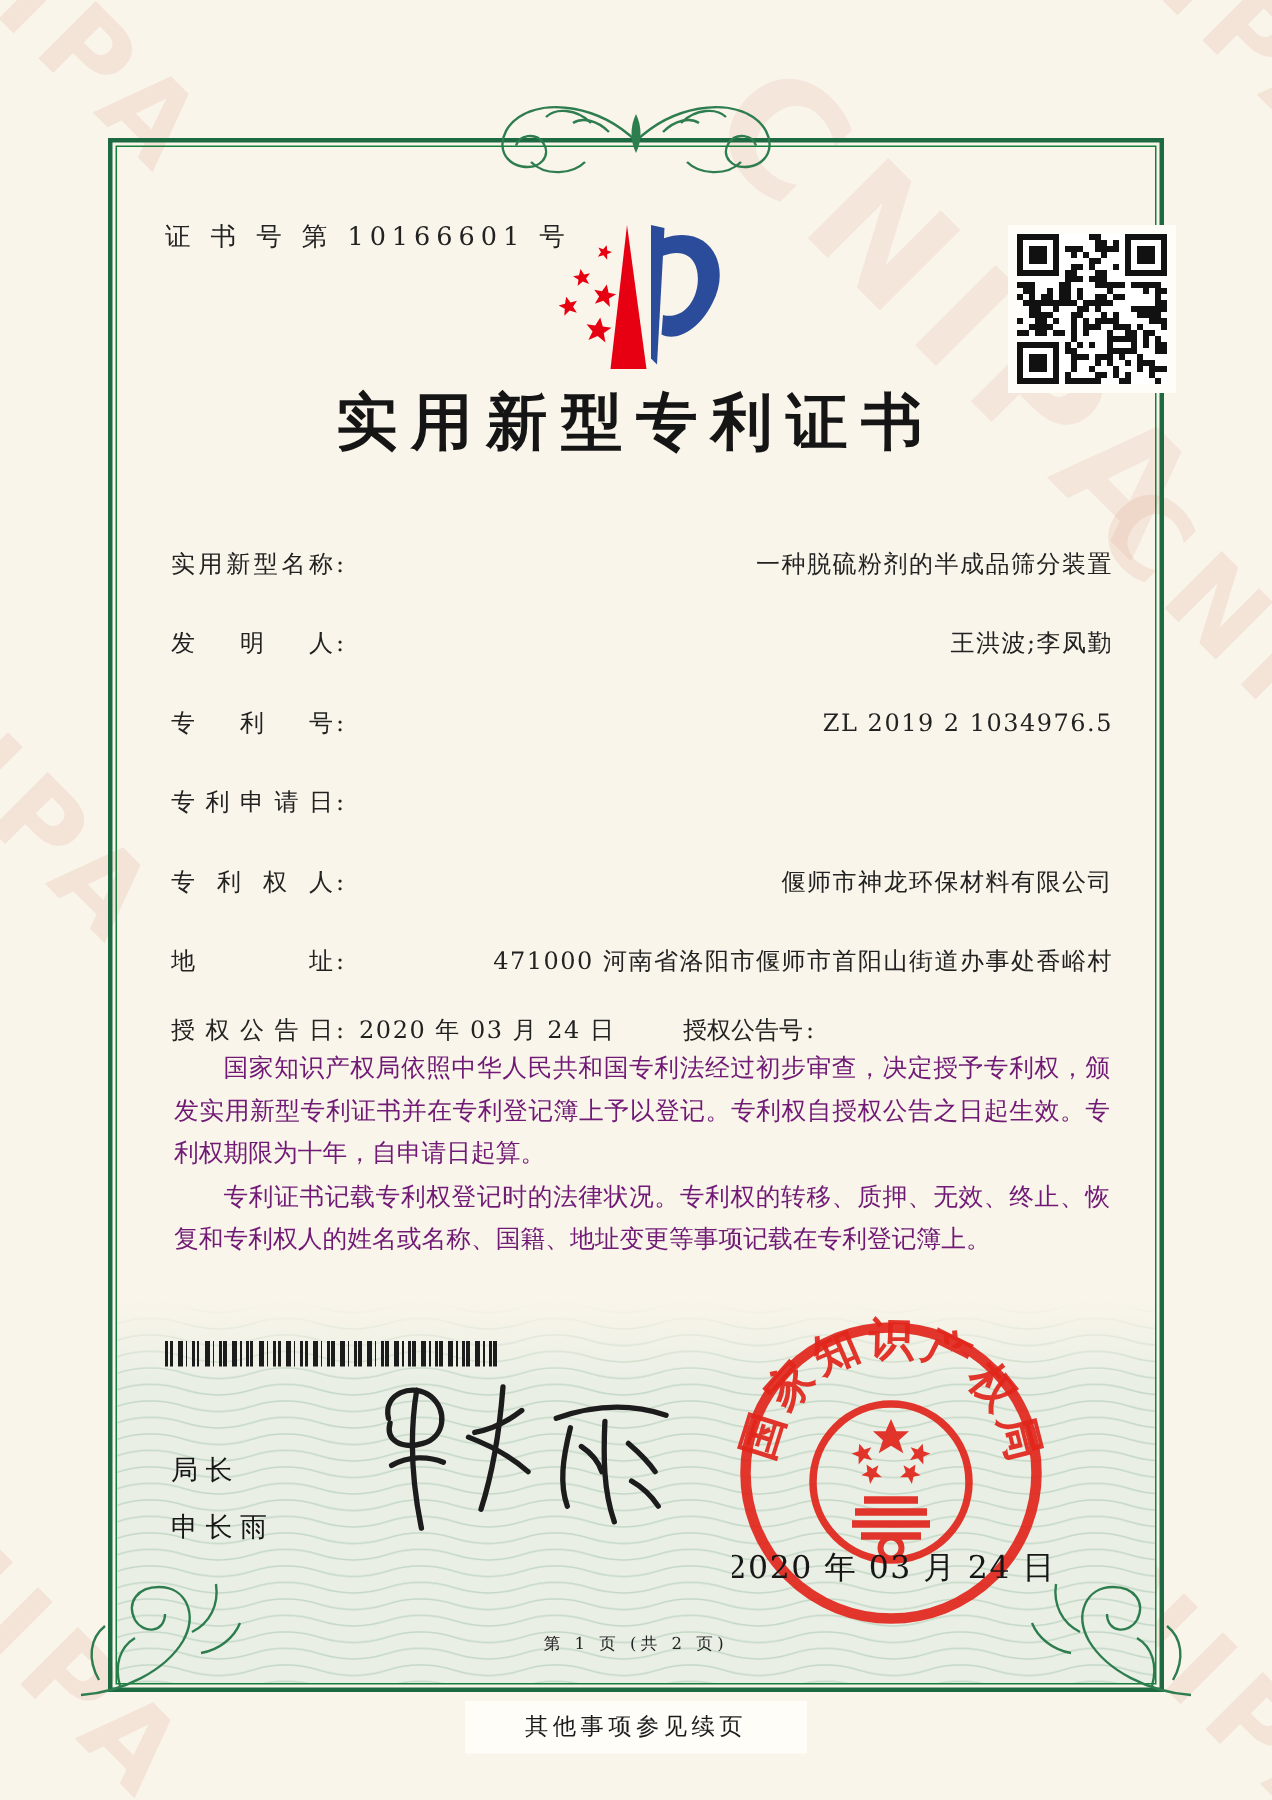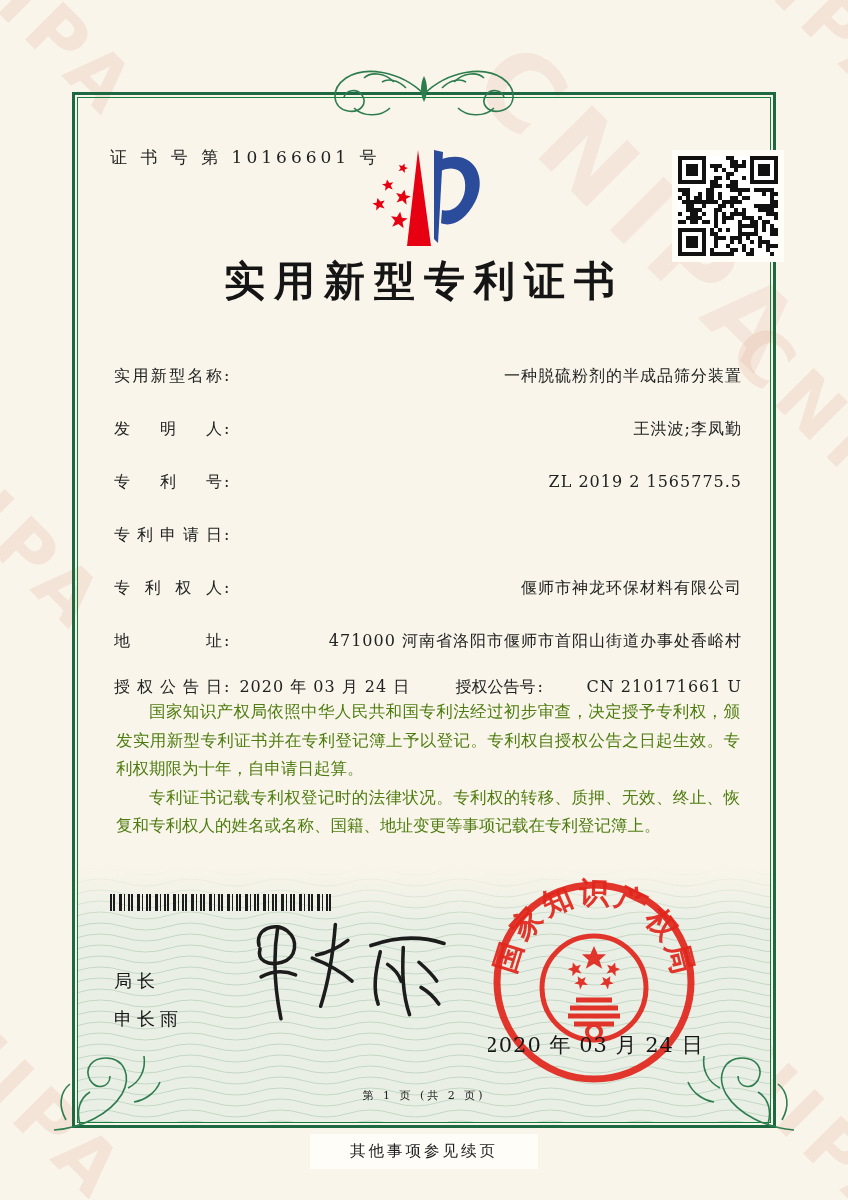--- a/index.html
+++ b/index.html
@@ -30,21 +30,21 @@
   .fields{position:absolute;left:36px;right:28px;top:252px;font-size:16px;color:#222;margin-top:12px;}
   .row{display:flex;height:53px;align-items:flex-start;line-height:27px;}
   .row .label{flex:none;width:108px;text-align:justify;text-align-last:justify;}
   .row .colon{flex:none;margin:0 10px 0 2px;}
   .row .value{flex:1;letter-spacing:1px;text-align:right;}
   .row.grant{margin-top:-7px;}
   .row.grant .value-date{flex:none;width:212px;letter-spacing:1px;}
   .row.grant .label2{flex:none;margin-left:4px;}
 
   .paras{position:absolute;left:38px;right:30px;top:600px;font-size:16.5px;line-height:28.5px;
-         text-align:justify;color:#4d7c0f;}
+         text-align:justify;color:#701a75;}
   .paras p{margin:0;text-indent:2em;}
 
   
   .band{position:absolute;left:0;right:0;bottom:0;height:256px;background:#e9efe5;overflow:hidden;}
   .band .wavesvg{position:absolute;inset:0;}
   .band-fade{position:absolute;left:0;right:0;top:0;height:56px;
              background:linear-gradient(180deg,#faf5ea 0%,rgba(250,245,234,0) 100%);}
   .barcode{position:absolute;left:32px;top:28px;width:224px;height:17px;
            background:repeating-linear-gradient(90deg,#1c1c1c 0 2px,transparent 2px 3px,
             #1c1c1c 3px 5px,transparent 5px 9px,#1c1c1c 9px 12px,transparent 12px 14px,
@@ -334,21 +334,21 @@
           <span class="value">一种脱硫粉剂的半成品筛分装置</span>
         </div>
         <div class="row">
           <span class="label">发　明　人</span>
             <span class="colon">:</span>
           <span class="value">王洪波;李凤勤</span>
         </div>
         <div class="row">
           <span class="label">专　利　号</span>
             <span class="colon">:</span>
-          <span class="value">ZL 2019 2 1565775.5</span>
+          <span class="value">ZL 2019 2 1034976.5</span>
         </div>
         <div class="row">
           <span class="label">专利申请日</span>
             <span class="colon">:</span>
         </div>
         <div class="row">
           <span class="label">专 利 权 人</span>
             <span class="colon">:</span>
           <span class="value">偃师市神龙环保材料有限公司</span>
         </div>
@@ -356,21 +356,20 @@
           <span class="label">地　　　址</span>
             <span class="colon">:</span>
           <span class="value">471000 河南省洛阳市偃师市首阳山街道办事处香峪村</span>
         </div>
         <div class="row grant">
           <span class="label">授权公告日</span>
             <span class="colon">:</span>
           <span class="value-date">2020 年 03 月 24 日</span>
           <span class="label2">授权公告号</span>
             <span class="colon">:</span>
-          <span class="value">CN 210171661 U</span>
         </div>
       </div>
 
       <div class="paras">
         <p>国家知识产权局依照中华人民共和国专利法经过初步审查，决定授予专利权，颁发实用新型专利证书并在专利登记簿上予以登记。专利权自授权公告之日起生效。专利权期限为十年，自申请日起算。</p>
         <p>专利证书记载专利权登记时的法律状况。专利权的转移、质押、无效、终止、恢复和专利权人的姓名或名称、国籍、地址变更等事项记载在专利登记簿上。</p>
       </div>
 
       <div class="band">
         <svg class="wavesvg" width="100%" height="100%">

